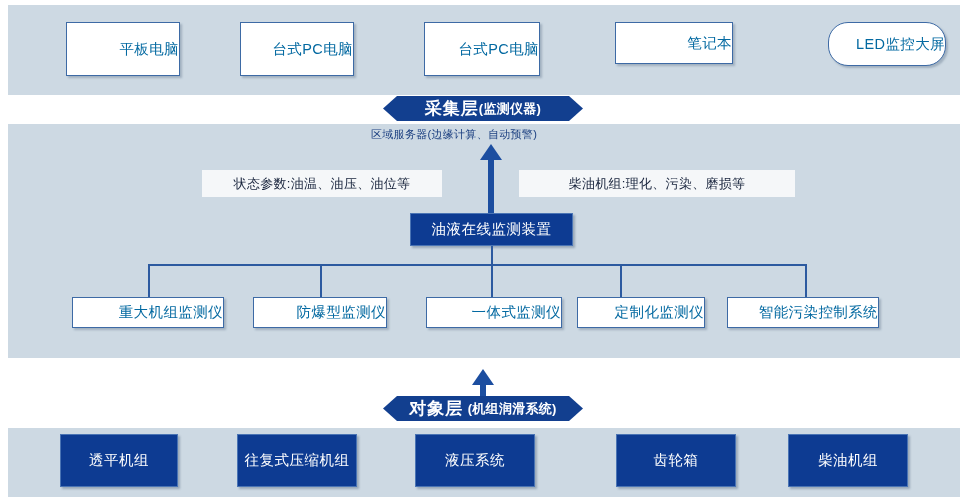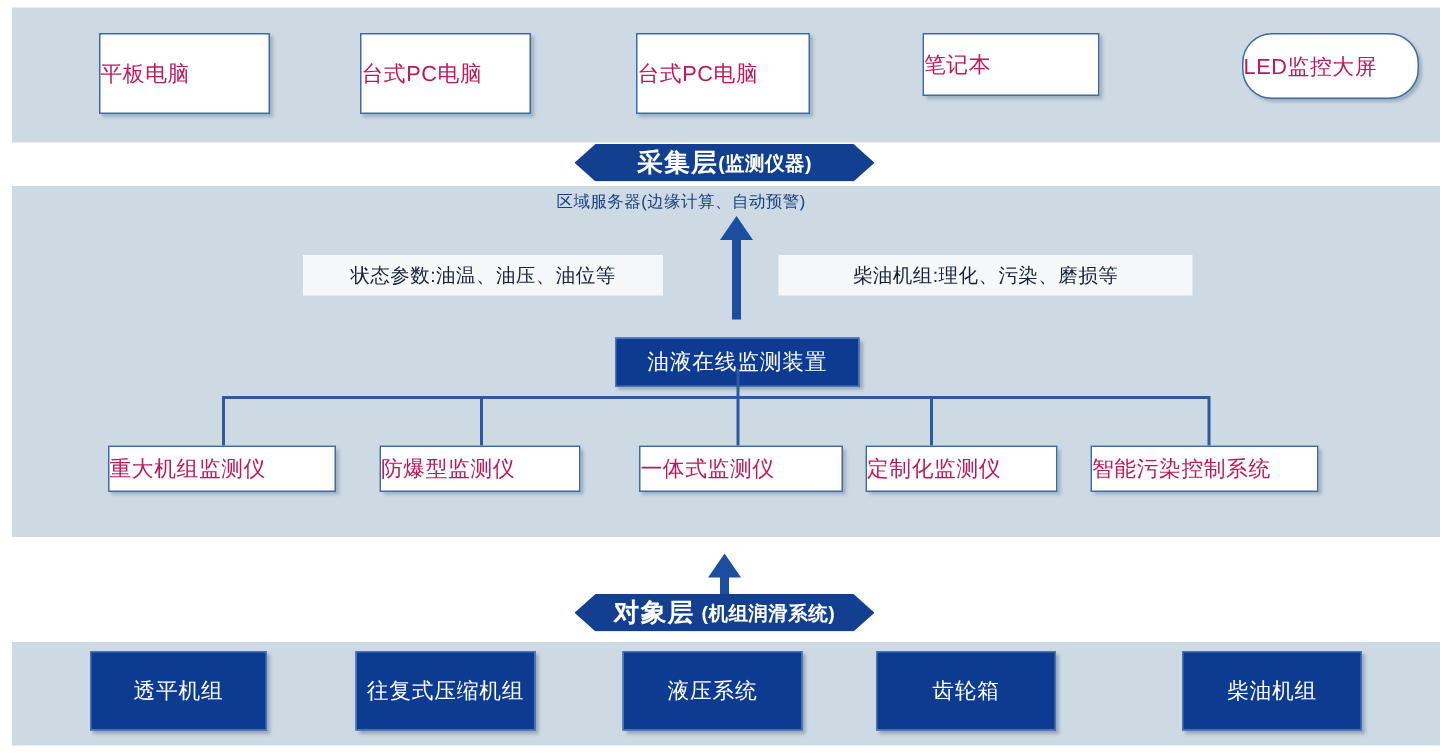--- a/index.html
+++ b/index.html
@@ -28,22 +28,22 @@
   #band-bottom { left: 8px;  top: 428px; width: 952px; height: 69px;  }
 
   
   .wbox {
     position: absolute;
     background: #ffffff;
     border: 1.4px solid #3d6aa5;
     box-sizing: border-box;
     display: flex;
     align-items: center;
-    justify-content: flex-start;
-    color: #be185d;
+    justify-content: flex-end;
+    color: #0369a1;
     font-size: 14.5px;
     letter-spacing: .4px;
     box-shadow: 2px 2px 2px rgba(90,110,135,.38);
   }
 
   
   .dbox {
     position: absolute;
     background: #0d3b92;
     border: 1px solid #4a74b4;
@@ -160,21 +160,21 @@
   <div class="arrow-shaft" style="left:488px; top:159px; height:54px;"></div>
   <div class="arrow-head" style="left:480px; top:144px;"></div>
 
   <div class="plabel" style="left:202px; top:170px; width:240px; height:27px;">
     <span>状态参数:油温、油压、油位等</span>
   </div>
   <div class="plabel" style="left:519px; top:170px; width:276px; height:27px;">
     <span>柴油机组:理化、污染、磨损等</span>
   </div>
 
-  <div class="dbox" style="left:410px; top:213px; width:163px; height:33px;margin-top:12px;">
+  <div class="dbox" style="left:410px; top:213px; width:163px; height:33px;">
     <span>油液在线监测装置</span>
   </div>
 
   <div class="conn v" style="left:491px; top:246px; height:19px;"></div>
   <div class="conn h" style="left:148px; top:264px; width:658px;"></div>
   <div class="conn v" style="left:148px; top:264px; height:34px;"></div>
   <div class="conn v" style="left:320px; top:264px; height:34px;"></div>
   <div class="conn v" style="left:491px; top:264px; height:34px;"></div>
   <div class="conn v" style="left:620px; top:264px; height:34px;"></div>
   <div class="conn v" style="left:805px; top:264px; height:34px;"></div>
@@ -204,20 +204,20 @@
 
   <div class="dbox" style="left:60px; top:434px; width:118px; height:53px;">
     <span>透平机组</span>
   </div>
   <div class="dbox" style="left:237px; top:434px; width:120px; height:53px;">
     <span>往复式压缩机组</span>
   </div>
   <div class="dbox" style="left:415px; top:434px; width:120px; height:53px;">
     <span>液压系统</span>
   </div>
-  <div class="dbox" style="left:584px; top:434px; width:120px; height:53px;">
+  <div class="dbox" style="left:616px; top:434px; width:120px; height:53px;">
     <span>齿轮箱</span>
   </div>
   <div class="dbox" style="left:788px; top:434px; width:120px; height:53px;">
     <span>柴油机组</span>
   </div>
 
 </div>
 
 </body></html>

